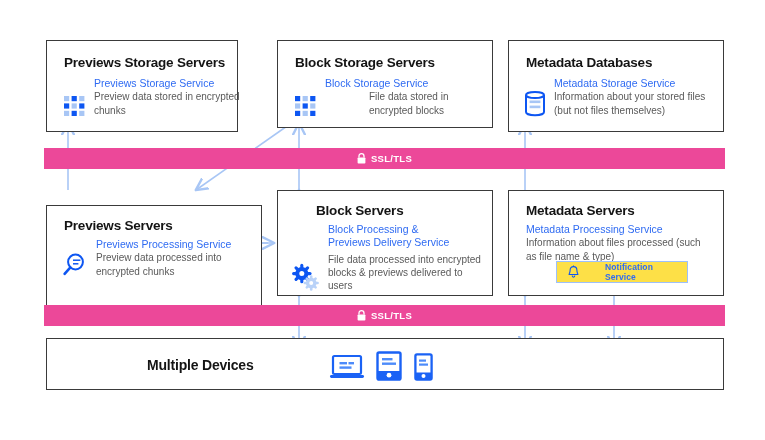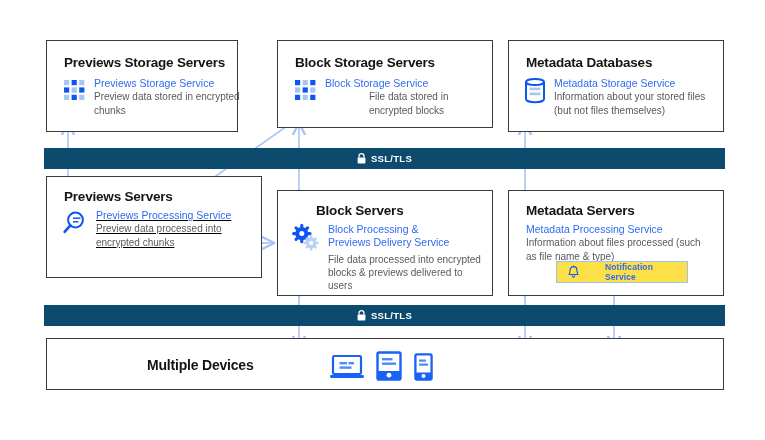--- a/index.html
+++ b/index.html
@@ -26,26 +26,26 @@
     font-size: 10.5px;
     color: #2f6bf2;
     line-height: 1.28;
     font-weight: 500;
   }
   .svc-desc {
     font-size: 10px;
     color: #5a5a5a;
     line-height: 1.32;
   }
-  .row-icon-text { display: flex; gap: 8px; align-items: flex-start; }
+  .row-icon-text { display: flex; gap: 8px; align-items: flex-end; }
 
   
   .ssl-bar {
     position: absolute;
-    background: #0c4a6e;
+    background: #ec4899;
     display: flex;
     align-items: center;
     justify-content: center;
     gap: 5px;
   }
   .ssl-label {
     color: #ffffff;
     font-size: 9.5px;
     font-weight: bold;
     letter-spacing: 0.3px;
@@ -172,32 +172,32 @@
   <div class="ssl-bar" style="left:44px; top:148px; width:681px; height:21px;">
     <span style="display:flex;align-items:center;">
       <svg width="9" height="11" viewBox="0 0 9 11">
         <path d="M2,4.6 L2,3.1 A2.5,2.5 0 0 1 7,3.1 L7,4.6" fill="none" stroke="#ffffff" stroke-width="1.3"></path>
         <rect x="0.6" y="4.4" width="7.8" height="6.1" rx="0.8" fill="#ffffff"></rect>
       </svg>
     </span>
     <span class="ssl-label">SSL/TLS</span>
   </div>
 
-  <div class="box" style="left:46px; top:176px; width:216px; height:102px;">
+  <div class="box" style="left:46px; top:205px; width:216px; height:102px;">
     <div class="box-title" style="position:absolute; left:17px; top:12px;">Previews Servers</div>
     <div class="row-icon-text" style="position:absolute; left:15px; top:32px; width:192px;">
       <span style="flex:0 0 auto; margin-top:1px;">
         <svg width="26" height="26" viewBox="0 0 26 26">
           <circle cx="13.5" cy="10" r="7.4" fill="none" stroke="#0d56f2" stroke-width="2"></circle>
           <line x1="8.4" y1="15.4" x2="2.6" y2="21.8" stroke="#0d56f2" stroke-width="2.6" stroke-linecap="round"></line>
           <line x1="11" y1="8.2" x2="18.4" y2="8.2" stroke="#0d56f2" stroke-width="1.5"></line>
           <line x1="11" y1="11.8" x2="16.4" y2="11.8" stroke="#0d56f2" stroke-width="1.5"></line>
         </svg>
       </span>
-      <span style="flex:1 1 auto;text-decoration:underline;">
+      <span style="flex:1 1 auto;">
         <span class="svc-name" style="display:block;">Previews Processing Service</span>
         <span class="svc-desc" style="display:block; max-width:130px;">Preview data processed into encrypted chunks</span>
       </span>
     </div>
   </div>
 
   <div class="box" style="left:277px; top:190px; width:216px; height:106px;">
     <div class="box-title" style="position:absolute; left:17px; top:12px;padding-left:21px;">Block Servers</div>
     <div class="row-icon-text" style="position:absolute; left:14px; top:32px; width:196px;">
       <span style="flex:0 0 auto; margin-top:1px;">

